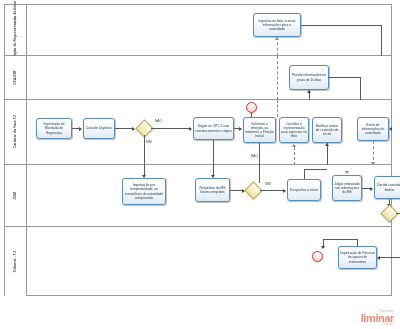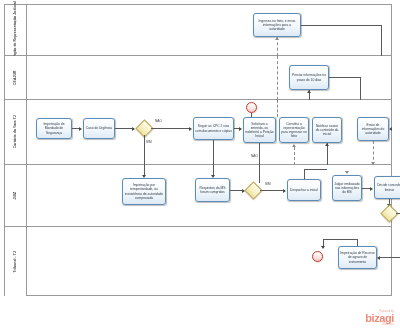--- a/index.html
+++ b/index.html
@@ -319,17 +319,17 @@
         <div class="arrow d" style="left:294px;top:19px;"></div>
 
         <div class="ev" style="left:285px;top:24px;"></div>
       </div>
     </div>
 
   </div>
 
   <div class="logo">
     <div class="pb">Powered by</div>
-    <div class="bz">bizagi</div>
+    <div class="bz">liminar</div>
     <div class="md">Modeler</div>
   </div>
 
 </div>
 
 </body></html>

